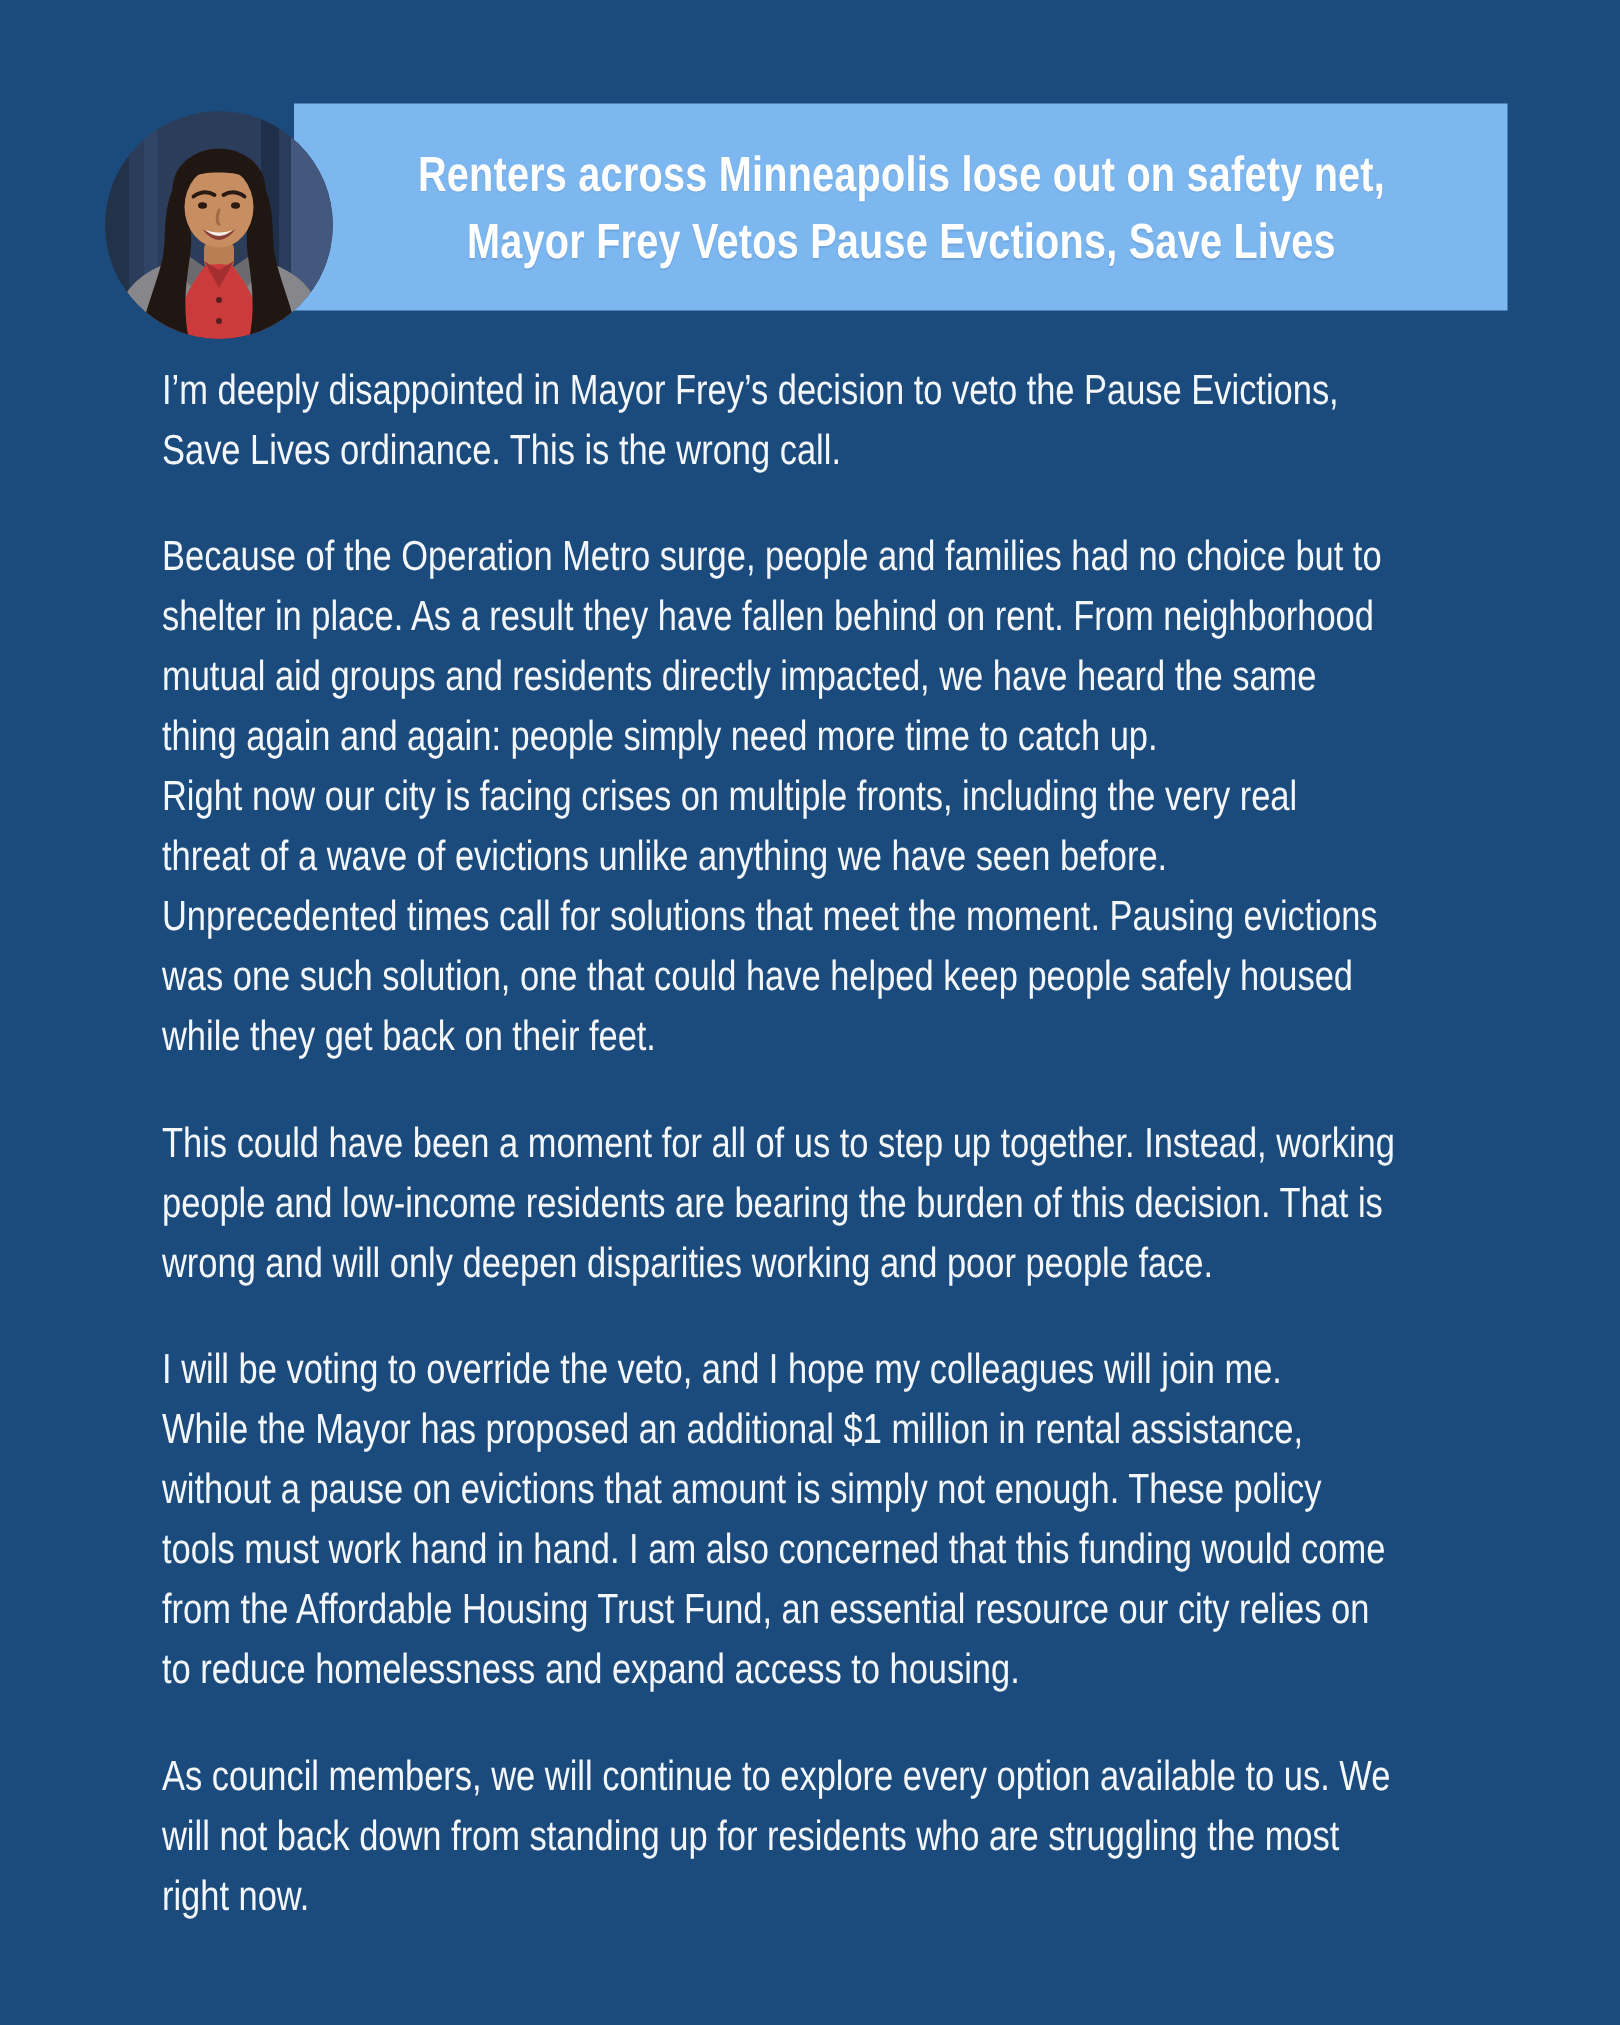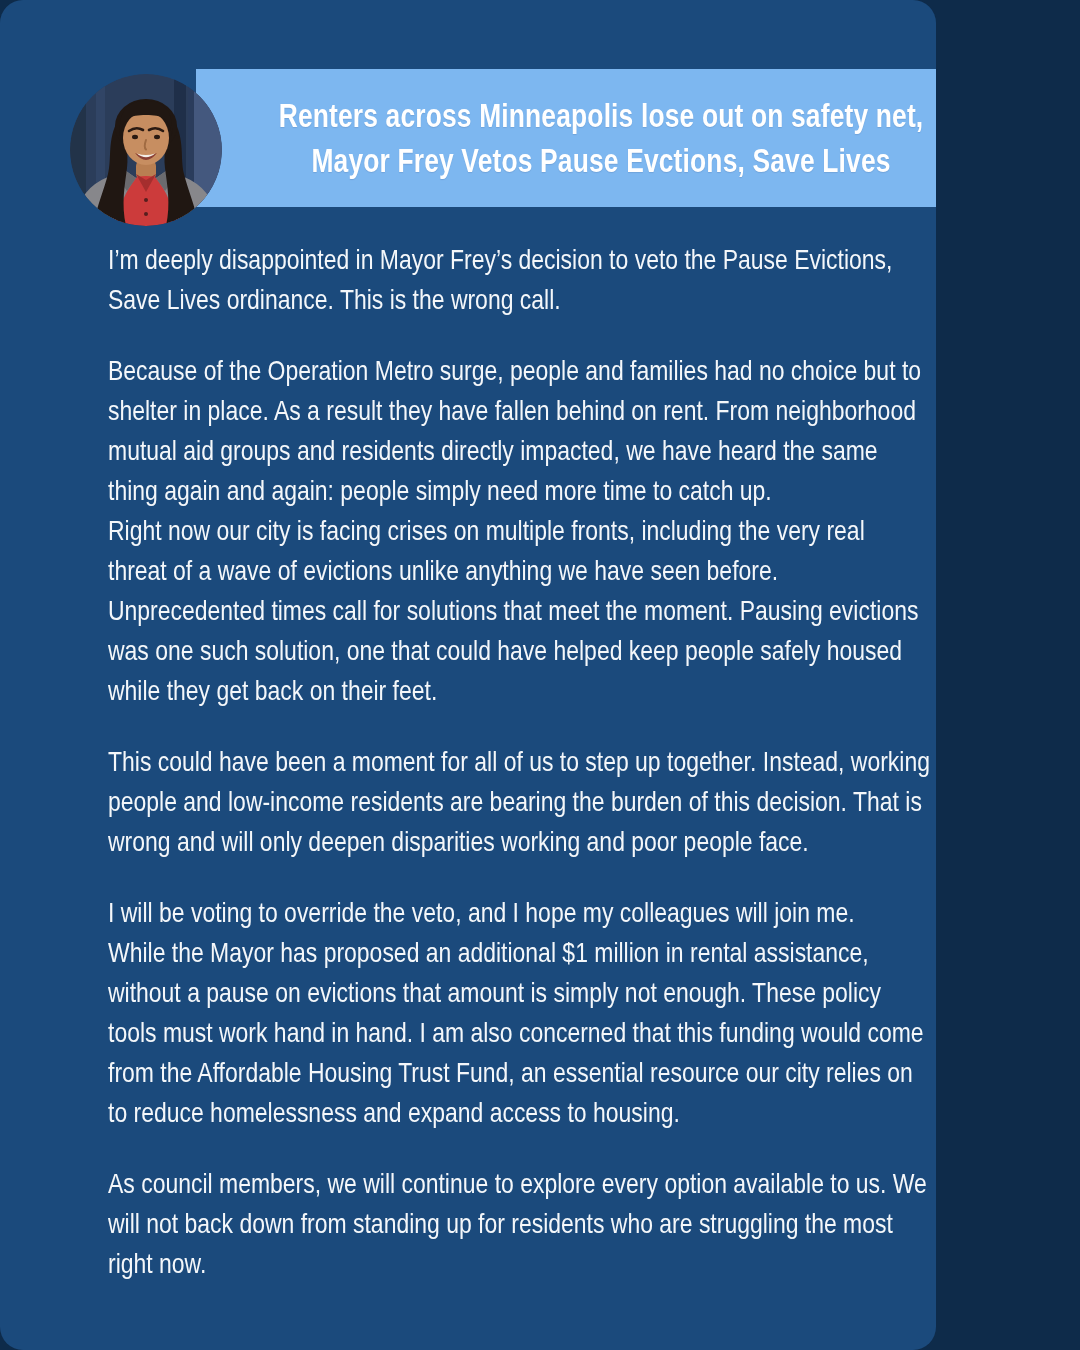--- a/index.html
+++ b/index.html
@@ -2,26 +2,25 @@
 <html><head>
 <meta charset="utf-8">
 <style>
   html, body {
     margin: 0;
     padding: 0;
     background: #0e2b4a;
   }
   .canvas {
     position: relative;
-    width: 936px;
+    width: 1080px;
     height: 1350px;
     overflow: hidden;
     background: #1B4A7C;
     font-family: "Liberation Sans", sans-serif;
-    border-radius: 23px;
   }
   .banner {
     position: absolute;
     left: 196px;
     top: 69px;
     width: 809px;
     height: 138px;
     background: #7DB7F0;
   }
   .banner-text {

